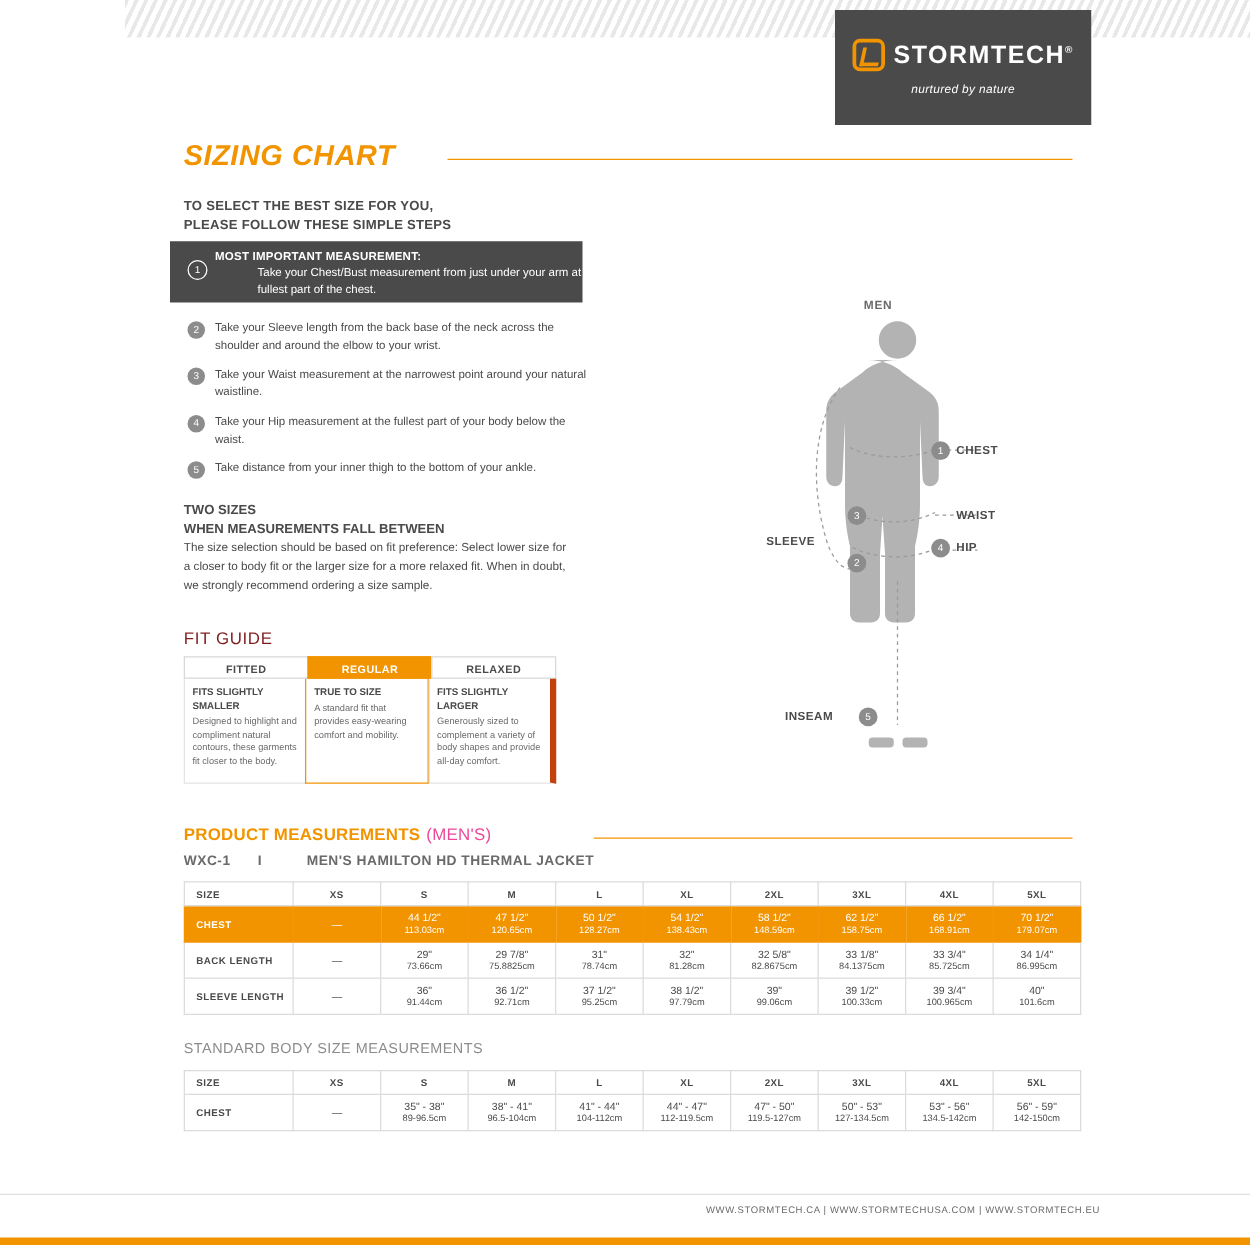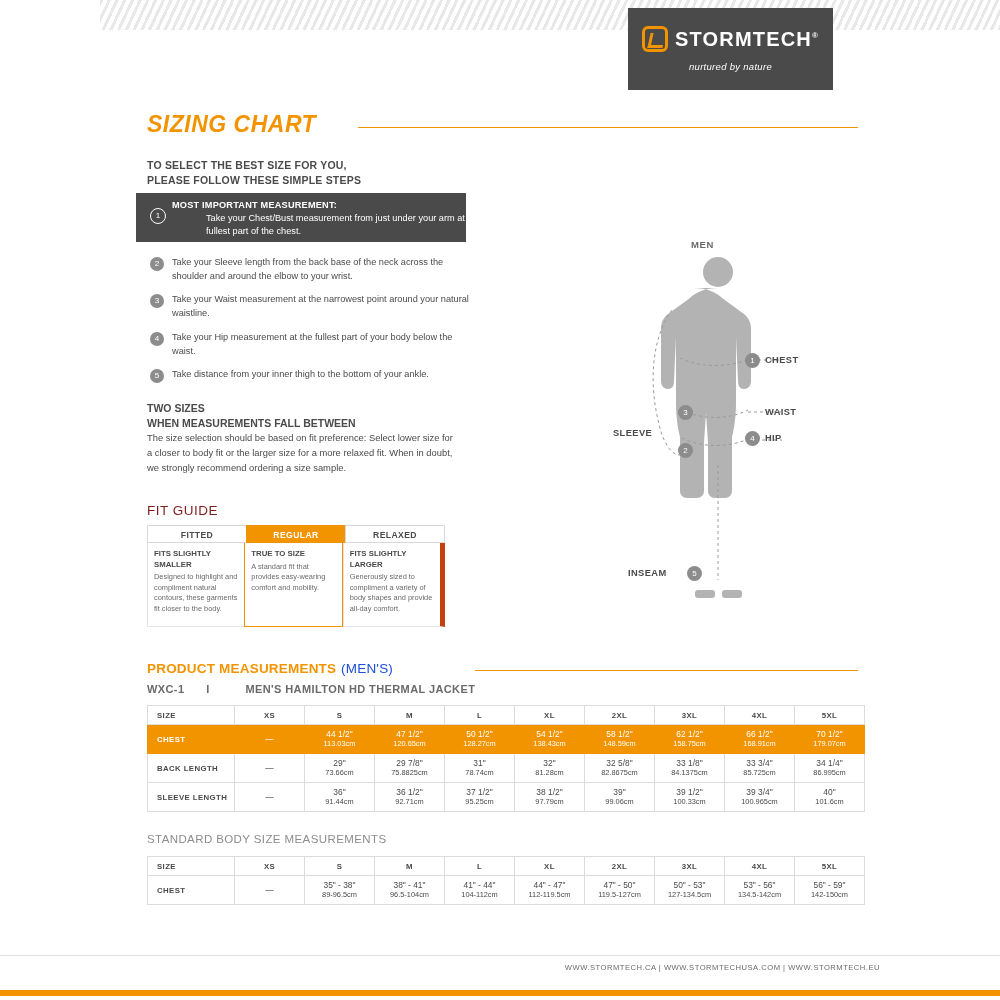--- a/index.html
+++ b/index.html
@@ -12,21 +12,21 @@
     overflow:hidden;
   }
   .page{position:absolute;inset:0;}
 
   
   .tophatch{
     position:absolute;left:100px;top:0;width:900px;height:30px;
     background:repeating-linear-gradient(115deg,#e8e8e8 0 3px,#ffffff 3px 7px);
   }
   .logo-box{
-    position:absolute;left:628px;top:8px;width:205px;height:82px;
+    position:absolute;left:668px;top:8px;width:205px;height:92px;
     background:#4a4a4a;
     display:flex;flex-direction:column;align-items:center;justify-content:center;
   }
   .logo-row{display:flex;align-items:center;gap:7px;}
   .logo-s{
     width:26px;height:26px;border:3px solid #f29400;border-radius:6px;
     position:relative;box-sizing:border-box;
   }
   .logo-s:after{
     content:"";position:absolute;left:4px;top:4px;width:12px;height:12px;
@@ -100,21 +100,21 @@
   .men-label{position:absolute;left:691px;top:239px;font-size:9.5px;font-weight:bold;color:#6a6a6a;letter-spacing:.6px;}
   .figure{position:absolute;left:600px;top:250px;width:320px;height:380px;}
   .callout{position:absolute;font-size:9.3px;font-weight:bold;color:#4a4a4a;letter-spacing:.4px;}
   .cdot{
     position:absolute;width:15px;height:15px;border-radius:50%;
     background:#8c8c8c;color:#ffffff;font-size:8px;line-height:15px;text-align:center;font-weight:normal;
   }
 
   
   .pm-title{position:absolute;left:147px;top:658px;font-size:16.5px;font-weight:bold;color:#f29400;letter-spacing:.2px;}
-  .pm-title span{color:#1d4ed8;font-weight:normal;font-size:13.5px;}
+  .pm-title span{color:#ec4899;font-weight:normal;font-size:13.5px;}
   .pm-rule{position:absolute;left:475px;top:670px;width:383px;height:1px;background:#f29400;}
   .sku{position:absolute;left:147px;top:683px;font-size:11px;font-weight:bold;color:#6a6a6a;letter-spacing:.4px;}
   .sku .bar{display:inline-block;width:40px;text-align:center;}
   .sku .nm{margin-left:14px;}
 
   table.meas{
     position:absolute;border-collapse:collapse;font-size:8.2px;color:#4a4a4a;
     table-layout:fixed;
   }
   table.meas td,table.meas th{
@@ -201,21 +201,21 @@
       <div>
         <b>FITS SLIGHTLY SMALLER</b>
         <span>Designed to highlight and compliment natural contours, these garments fit closer to the body.</span>
       </div>
       <div class="sel">
         <b>TRUE TO SIZE</b>
         <span>A standard fit that provides easy-wearing comfort and mobility.</span>
       </div>
       <div>
         <b>FITS SLIGHTLY LARGER</b>
-        <span>Generously sized to compliment a variety of body shapes and provide all-day comfort.</span>
+        <span>Generously sized to complement a variety of body shapes and provide all-day comfort.</span>
       </div>
     </div>
   </div>
 
   <div class="men-label">MEN</div>
   <div class="figure">
     <svg width="320" height="380" viewBox="0 0 320 380">
       <g fill="#b3b3b3">
         <circle cx="118" cy="22" r="15"></circle>
         <path d="M118 38 c-12 0 -22 4 -28 10 l-22 16 c-5 4 -7 9 -7 15 l0 52 c0 5 3 8 7 8 c4 0 6 -3 6 -8 l2 -44 l0 66 c0 14 2 26 4 34 l0 54 c0 4 3 7 7 7 l10 0 c4 0 7 -3 7 -7 l0 -48 l2 -30 l2 30 l0 48 c0 4 3 7 7 7 l10 0 c4 0 7 -3 7 -7 l0 -54 c2 -8 4 -20 4 -34 l0 -66 l2 44 c0 5 2 8 6 8 c4 0 7 -3 7 -8 l0 -52 c0 -6 -2 -11 -7 -15 l-22 -16 c-6 -6 -16 -10 -28 -10 z"></path>

